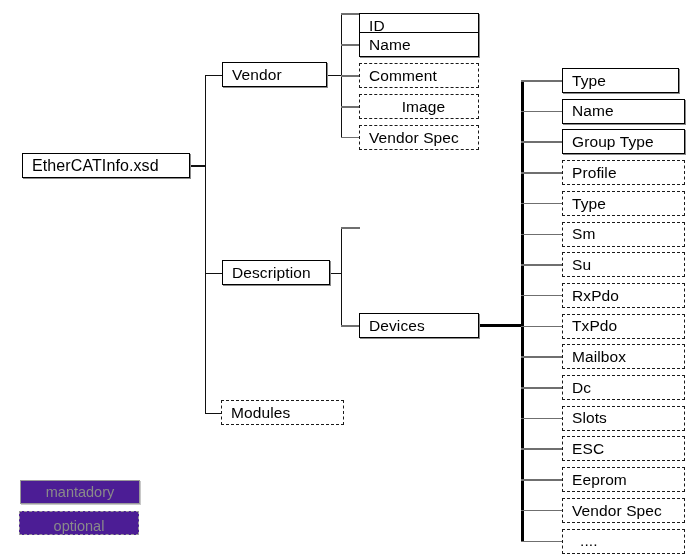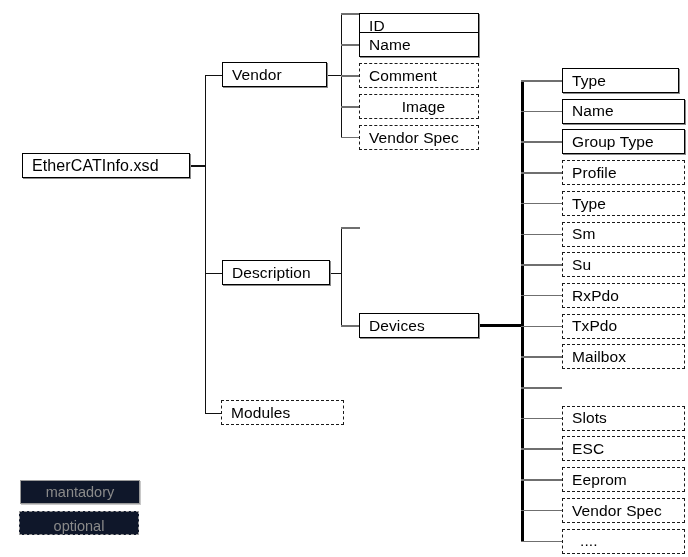--- a/index.html
+++ b/index.html
@@ -59,21 +59,21 @@
   .legend-box {
     position: absolute;
     box-sizing: border-box;
     width: 120px;
     height: 24px;
     display: flex;
     align-items: center;
     justify-content: center;
     font-size: 14.5px;
     color: #8a8a8a;
-    background: #0f172a;
+    background: #4c1d95;
     white-space: nowrap;
   }
   .legend-box.mandatory {
     border: 1px solid #9a9a9a;
     box-shadow: 1px 1px 0 0 #c8c8c8;
   }
   .legend-box.optional {
     border: 1.6px dashed #9a9a9a;
   }
 </style>
@@ -180,20 +180,23 @@
   </div>
   <div class="node optional" style="left:562px; top:282.9px; width:123px; height:25px;">
     <span>RxPdo</span>
   </div>
   <div class="node optional" style="left:562px; top:313.6px; width:123px; height:25px;">
     <span>TxPdo</span>
   </div>
   <div class="node optional" style="left:562px; top:344.3px; width:123px; height:25px;">
     <span>Mailbox</span>
   </div>
+  <div class="node optional" style="left:562px; top:375px; width:123px; height:25px;">
+    <span>Dc</span>
+  </div>
   <div class="node optional" style="left:562px; top:405.7px; width:123px; height:25px;">
     <span>Slots</span>
   </div>
   <div class="node optional" style="left:562px; top:436.4px; width:123px; height:25px;">
     <span>ESC</span>
   </div>
   <div class="node optional" style="left:562px; top:467.1px; width:123px; height:25px;">
     <span>Eeprom</span>
   </div>
   <div class="node optional" style="left:562px; top:497.8px; width:123px; height:25px;">

